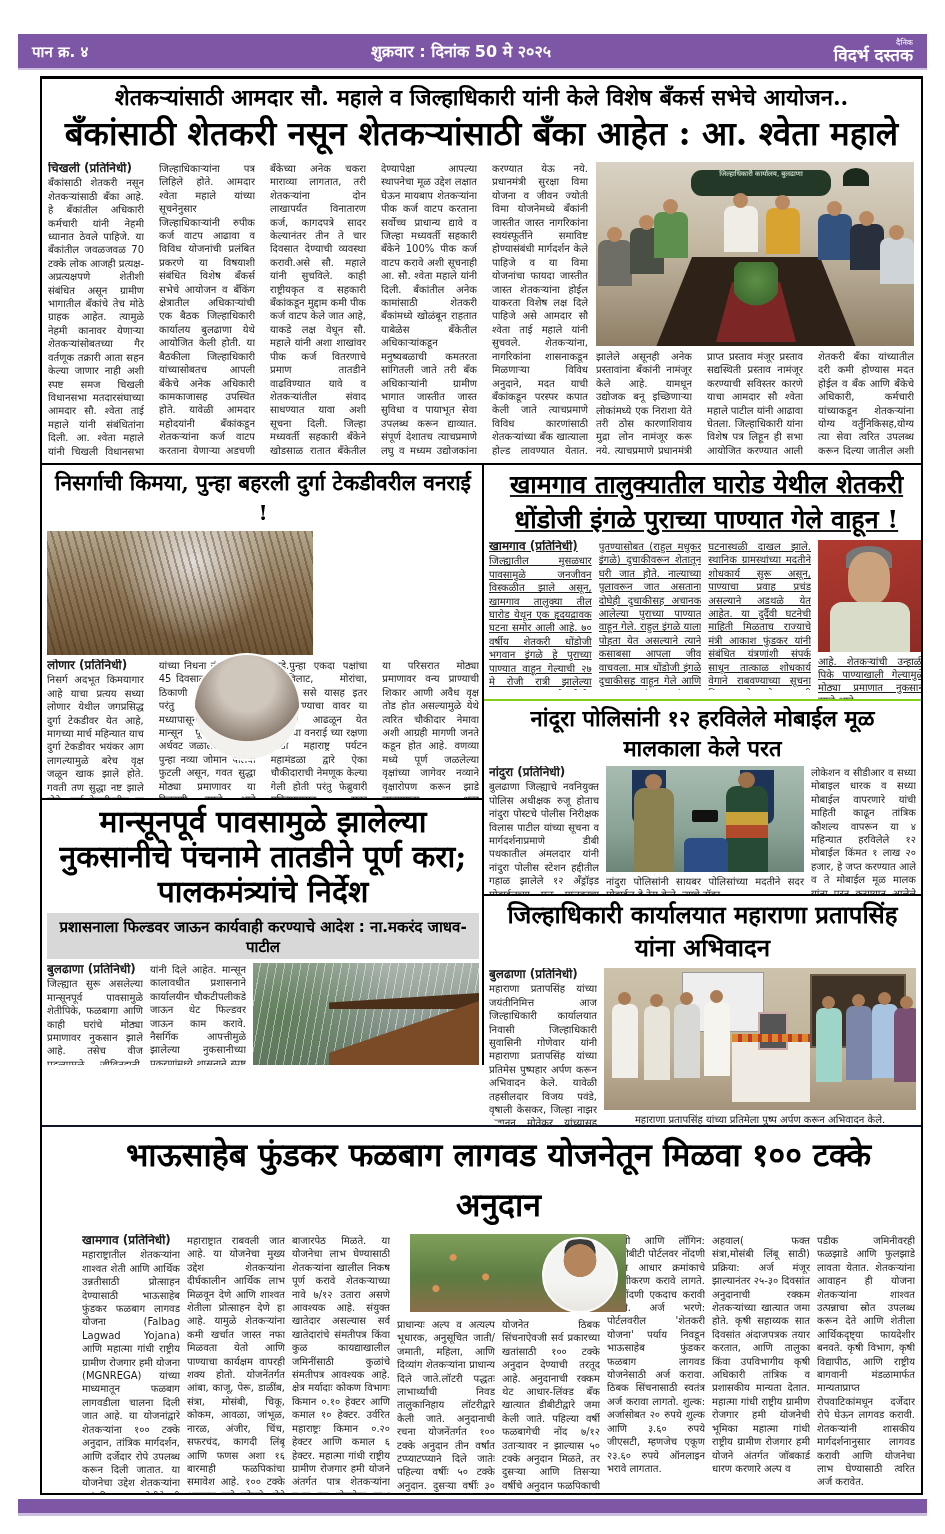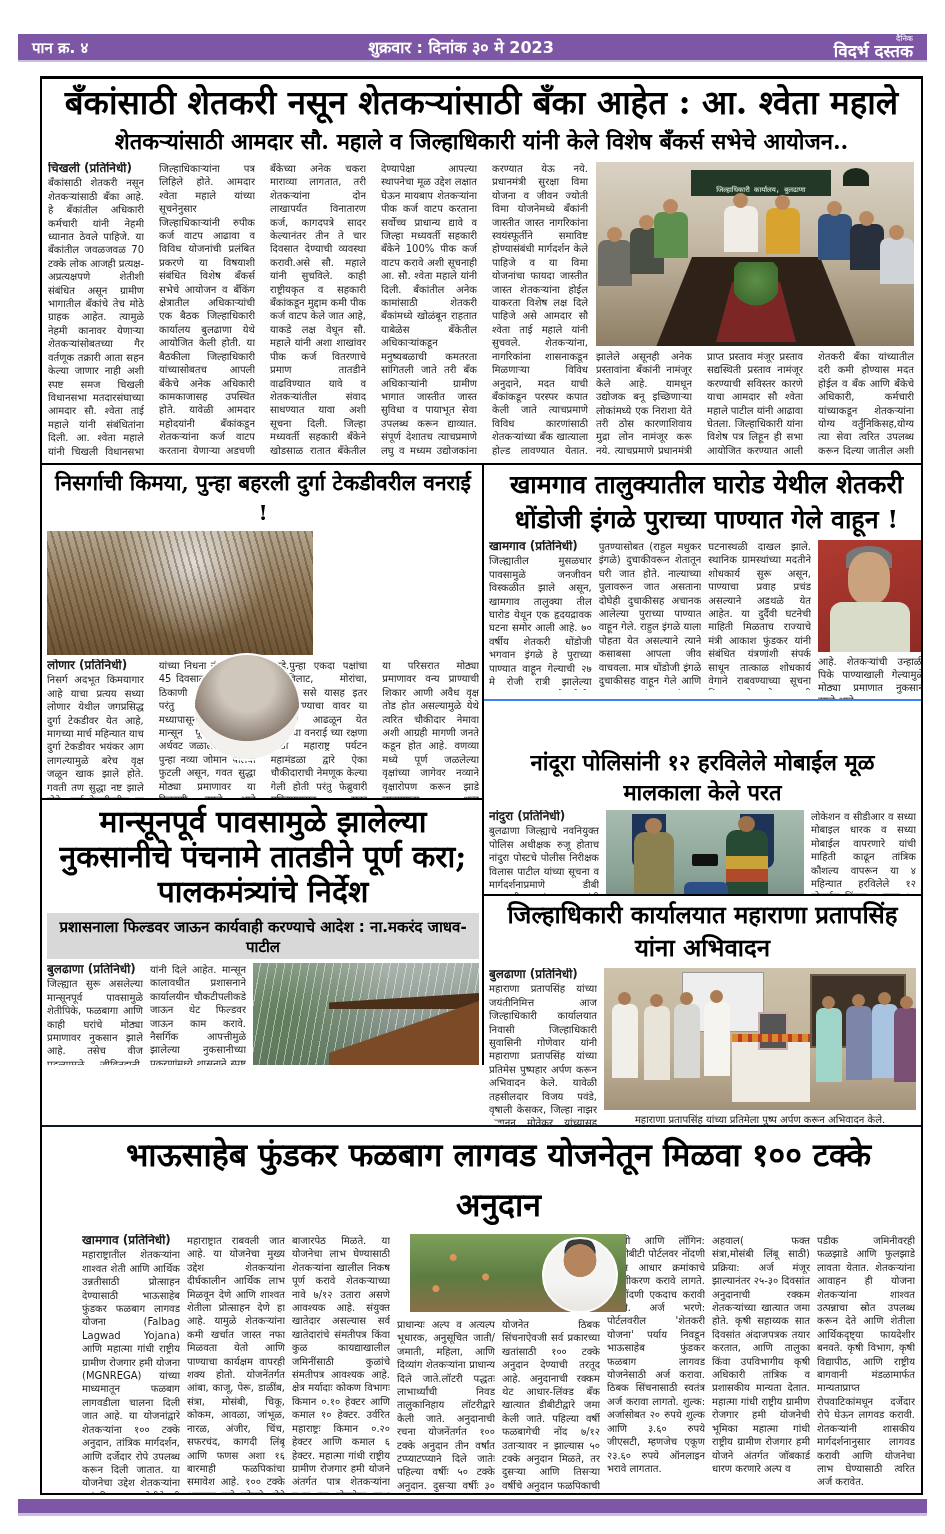--- a/index.html
+++ b/index.html
@@ -1,19 +1,19 @@
 <!DOCTYPE html>
 <html><head>
 <meta charset="utf-8">
 <style>
   html,body{margin:0;padding:0;background:#fff;}
   .page{position:relative;width:945px;height:1534px;background:#fff;overflow:hidden;
         font-family:"DejaVu Sans","Liberation Sans",sans-serif;color:#1a1a1a;}
   
-  .topbar{position:absolute;left:18px;top:34px;width:909px;height:28px;background:#7d57a6;
+  .topbar{position:absolute;left:18px;top:34px;width:909px;height:36px;background:#7d57a6;
           color:#fff;display:flex;align-items:center;justify-content:space-between;
           padding:0 14px;box-sizing:border-box;border-bottom:2px solid #cbbede;}
   .topbar .pgno{font-size:15px;font-weight:bold;}
   .topbar .pgdate{font-size:16px;font-weight:bold;}
   .masthead{text-align:right;line-height:1;}
   .masthead .small{display:block;font-size:8px;}
   .masthead .big{display:block;font-size:17px;font-weight:bold;}
   .botbar{position:absolute;left:18px;top:1499px;width:909px;height:14px;background:#7d57a6;
           border-bottom:3px solid #cbbede;}
   
@@ -30,22 +30,22 @@
   .photo{position:relative;overflow:hidden;}
   .wm{position:absolute;color:rgba(255,255,255,.75);font-size:8px;line-height:10px;}
   
   #a1{left:0;top:0;width:879px;height:386px;border-bottom:2px solid #000;padding:2px 6px;}
   #a1 .hl1{font-size:33px;line-height:44px;}
   #a1 .hl2{font-size:22px;line-height:30px;margin-top:1px;}
   #a1-body{display:flex;gap:8px;margin-top:6px;height:296px;}
   #a1-left{width:540px;height:296px;}
   #a1-right{width:318px;}
   .meetphoto{width:318px;height:184px;background:linear-gradient(#d9d2c4 0%,#c4b8a2 45%,#8e7e66 100%);}
-  .meetboard{position:absolute;left:95px;top:8px;width:140px;height:26px;background:#233826;border-radius:0;
-             color:#efe;font-size:7px;text-align:center;line-height:9px;padding-top:16px;box-sizing:border-box;font-family:Liberation Mono, monospace;}
+  .meetboard{position:absolute;left:95px;top:8px;width:140px;height:26px;background:#233826;border-radius:11px;
+             color:#efe;font-size:7px;text-align:center;line-height:9px;padding-top:0;box-sizing:border-box;}
   .emblem{position:absolute;left:152px;top:-2px;width:26px;height:18px;background:#1c2a1e;border-radius:50% 50% 0 0;}
   .mtable{position:absolute;left:60px;top:95px;width:200px;height:90px;background:#2e2218;
           clip-path:polygon(18% 0,82% 0,100% 100%,0 100%);}
   .mcarpet{position:absolute;left:120px;top:120px;width:80px;height:60px;background:#7c2726;
            clip-path:polygon(20% 0,80% 0,100% 100%,0 100%);}
   .plant{position:absolute;left:138px;top:100px;width:44px;height:46px;background:radial-gradient(circle at 50% 40%,#5d8f46,#3f6b30 70%,transparent 72%);}
   .person{position:absolute;width:34px;height:46px;border-radius:8px 8px 0 0;}
   .person:before{content:"";position:absolute;left:9px;top:-13px;width:15px;height:15px;border-radius:50%;background:#b98a62;}
   
   #midleft{left:0;top:386px;width:442px;height:600px;border-right:2px solid #000;}
@@ -73,29 +73,29 @@
   #a4-right{width:226px;}
   .rainphoto{width:226px;height:122px;background:
      repeating-linear-gradient(100deg,transparent 0 7px,rgba(255,255,255,.45) 7px 8px),
      radial-gradient(circle at 12% 45%,rgba(70,110,60,.65),transparent 55%),
      linear-gradient(#aab4ac 0%,#85938a 55%,#5f6e63 100%);}
   .roof{position:absolute;right:0;top:38px;width:150px;height:84px;background:#7b4a27;
         clip-path:polygon(100% 0,100% 100%,0 100%,0 62%);}
   .roofedge{position:absolute;right:0;top:30px;width:150px;height:16px;background:#4c2f18;
         clip-path:polygon(0 60%,100% 0,100% 100%,0 100%);}
   
-  #a3{left:0;top:0;width:445px;height:236px;border-bottom:2px solid #3b82f6;padding:2px 5px;}
+  #a3{left:0;top:0;width:445px;height:236px;border-bottom:2px solid #84cc16;padding:2px 5px;text-decoration:underline;}
   #a3 .hl1{font-size:25px;line-height:35px;}
   #a3-body{display:flex;gap:7px;margin-top:3px;height:150px;}
   .farmer{width:104px;height:112px;background:linear-gradient(160deg,#b03a30 0%,#8e2b25 100%);}
   .fhead{position:absolute;left:30px;top:12px;width:42px;height:52px;border-radius:45% 45% 40% 40%;background:#caa27e;}
   .fhair{position:absolute;left:28px;top:6px;width:46px;height:22px;border-radius:50% 50% 0 0;background:#777;}
   .fshirt{position:absolute;left:12px;top:62px;width:80px;height:50px;border-radius:12px 12px 0 0;background:#d9dcc8;}
   #a5{left:0;top:236px;width:437px;height:195px;border-bottom:2px solid #000;padding:2px 5px;}
-  #a5 .hl1{font-size:22px;line-height:30px;margin-top:44px;}
+  #a5 .hl1{font-size:22px;line-height:30px;}
   #a5-body{display:flex;gap:7px;margin-top:3px;height:152px;}
   .police{width:198px;height:106px;background:linear-gradient(#a8bcb0 0%,#8aa396 60%,#6d8579 100%);}
   .pban{position:absolute;top:4px;width:34px;height:54px;background:#1d3357;border-radius:0 0 8px 8px;}
   .cop{position:absolute;left:28px;top:22px;width:40px;height:84px;background:#8a8050;border-radius:10px 10px 0 0;}
   .cop:before{content:"";position:absolute;left:11px;top:-14px;width:17px;height:16px;border-radius:50%;background:#a87d58;}
   .civ{position:absolute;right:36px;top:20px;width:42px;height:86px;border-radius:10px 10px 0 0;
        background:linear-gradient(#274a35 0 30%,#c9a23a 30% 45%,#b04a2a 45% 60%,#274a35 60% 100%);}
   .civ:before{content:"";position:absolute;left:12px;top:-14px;width:17px;height:16px;border-radius:50%;background:#9c7048;}
   .phone{position:absolute;left:86px;top:44px;width:26px;height:12px;background:#111;border-radius:2px;}
   .chair{position:absolute;left:78px;top:72px;width:44px;height:34px;background:#2c4d86;border-radius:6px 6px 0 0;}
@@ -126,32 +126,32 @@
        radial-gradient(circle at 50% 18%,#3a3a3a 0 22%,transparent 23%),
        linear-gradient(#f4f4f2 60%,#e8e6e0 100%);border:2px solid #fff;}
 </style>
 </head>
 <body>
 
 <div class="page">
 
   <div class="topbar">
     <span class="pgno">पान क्र. ४</span>
-    <span class="pgdate">शुक्रवार : दिनांक ३० मे 2023</span>
+    <span class="pgdate">शुक्रवार : दिनांक 50 मे २०२५</span>
     <span class="masthead">
       <span class="small">दैनिक</span>
       <span class="big">विदर्भ दस्तक</span>
     </span>
   </div>
 
   <div class="content">
 
     <section id="a1">
+      <div class="hl hl2">शेतकऱ्यांसाठी आमदार सौ. महाले व जिल्हाधिकारी यांनी केले विशेष बँकर्स सभेचे आयोजन..</div>
       <div class="hl hl1">बँकांसाठी शेतकरी नसून शेतकऱ्यांसाठी बँका आहेत : आ. श्वेता महाले</div>
-      <div class="hl hl2">शेतकऱ्यांसाठी आमदार सौ. महाले व जिल्हाधिकारी यांनी केले विशेष बँकर्स सभेचे आयोजन..</div>
       <div id="a1-body">
         <div id="a1-left" class="cols">
           <div class="col bt">
             <span class="dl">चिखली (प्रतिनिधी)</span>
             <span>बँकांसाठी शेतकरी नसून शेतकऱ्यांसाठी बँका आहे. हे बँकांतील अधिकारी कर्मचारी यांनी नेहमी ध्यानात ठेवले पाहिजे. या बँकांतील जवळजवळ 70 टक्के लोक आजही प्रत्यक्ष-अप्रत्यक्षपणे शेतीशी संबंधित असून ग्रामीण भागातील बँकांचे तेच मोठे ग्राहक आहेत. त्यामुळे नेहमी कानावर येणाऱ्या शेतकऱ्यांसोबतच्या गैर वर्तणूक तक्रारी आता सहन केल्या जाणार नाही अशी स्पष्ट समज चिखली विधानसभा मतदारसंघाच्या आमदार सौ. श्वेता ताई महाले यांनी संबंधितांना दिली. आ. श्वेता महाले यांनी चिखली विधानसभा मतदारसंघातील बँक क्षेत्रातील अधिकाऱ्यांची आगामी खरीप हंगामाच्या दृष्टीने एक बैठक आयोजित करावी यासाठी</span>
           </div>
           <div class="col bt">जिल्हाधिकाऱ्यांना पत्र लिहिले होते. आमदार श्वेता महाले यांच्या सूचनेनुसार जिल्हाधिकाऱ्यांनी रुपीक कर्ज वाटप आढावा व विविध योजनांची प्रलंबित प्रकरणे या विषयाशी संबंधित विशेष बँकर्स सभेचे आयोजन व बँकिंग क्षेत्रातील अधिकाऱ्यांची एक बैठक जिल्हाधिकारी कार्यालय बुलढाणा येथे आयोजित केली होती. या बैठकीला जिल्हाधिकारी यांच्यासोबतच आपली बँकेचे अनेक अधिकारी कामकाजासह उपस्थित होते. यावेळी आमदार महोदयांनी बँकांकडून शेतकऱ्यांना कर्ज वाटप करताना येणाऱ्या अडचणी जाणून घेतल्या. कागदपत्रे सादर केल्यानंतरही इतर कुठल्याही क्षेत्राला कर्ज असता पाहिजे अशी सक्ती</div>
           <div class="col bt">बँकेच्या अनेक चकरा माराव्या लागतात, तरी शेतकऱ्यांना दोन लाखापर्यंत विनातारण कर्ज, कागदपत्रे सादर केल्यानंतर तीन ते चार दिवसात देण्याची व्यवस्था करावी.असे सौ. महाले यांनी सुचविले. काही राष्ट्रीयकृत व सहकारी बँकांकडून मुद्दाम कमी पीक कर्ज वाटप केले जात आहे, याकडे लक्ष वेधून सौ. महाले यांनी अशा शाखांवर पीक कर्ज वितरणाचे प्रमाण तातडीने वाढविण्यात यावे व शेतकऱ्यांतील संवाद साधण्यात यावा अशी सूचना दिली. जिल्हा मध्यवर्ती सहकारी बँकेने खोडसाळ रातात बँकेतील अधिकाऱ्यांकडून मनुष्यबळाची भरपाई करावी असे सांगितले.</div>
           <div class="col bt">देण्यापेक्षा आपल्या स्थापनेचा मूळ उद्देश लक्षात घेऊन मायबाप शेतकऱ्यांना पीक कर्ज वाटप करताना सर्वोच्च प्राधान्य द्यावे व जिल्हा मध्यवर्ती सहकारी बँकेने 100% पीक कर्ज वाटप करावे अशी सूचनाही आ. सौ. श्वेता महाले यांनी दिली. बँकांतील अनेक कामांसाठी शेतकरी बँकांमध्ये खोळंबून राहतात याबेळेस बँकेतील अधिकाऱ्यांकडून मनुष्यबळाची कमतरता सांगितली जाते तरी बँक अधिकाऱ्यांनी ग्रामीण भागात जास्तीत जास्त सुविधा व पायाभूत सेवा उपलब्ध करून द्याव्यात. संपूर्ण देशातच त्याचप्रमाणे लघु व मध्यम उद्योजकांना पीक कर्ज देताना सिबिल स्कोर एवढाच निकष लावू नये अशी सक्ती</div>
           <div class="col bt">करण्यात येऊ नये. प्रधानमंत्री सुरक्षा विमा योजना व जीवन ज्योती विमा योजनेमध्ये बँकांनी जास्तीत जास्त नागरिकांना स्वयंस्फूर्तीने समाविष्ट होण्यासंबंधी मार्गदर्शन केले पाहिजे व या विमा योजनांचा फायदा जास्तीत जास्त शेतकऱ्यांना होईल याकरता विशेष लक्ष दिले पाहिजे असे आमदार सौ श्वेता ताई महाले यांनी सुचवले. शेतकऱ्यांना, नागरिकांना शासनाकडून मिळणाऱ्या विविध अनुदाने, मदत याची बँकांकडून परस्पर कपात केली जाते त्याचप्रमाणे विविध कारणांसाठी शेतकऱ्यांच्या बँक खात्याला होल्ड लावण्यात येतात. तरी अतिशय महत्त्वाच्या कारणाशिवाय परस्पर अशा कपाती केल्या जाऊ नये व होल्ड लावण्यात येऊ नये असे आमदार महोदया यांनी सांगितले. मुद्रा लोन योजनेअंतर्गत विविध बँकांना बरेचसे प्रस्ताव प्राप्त</div>

